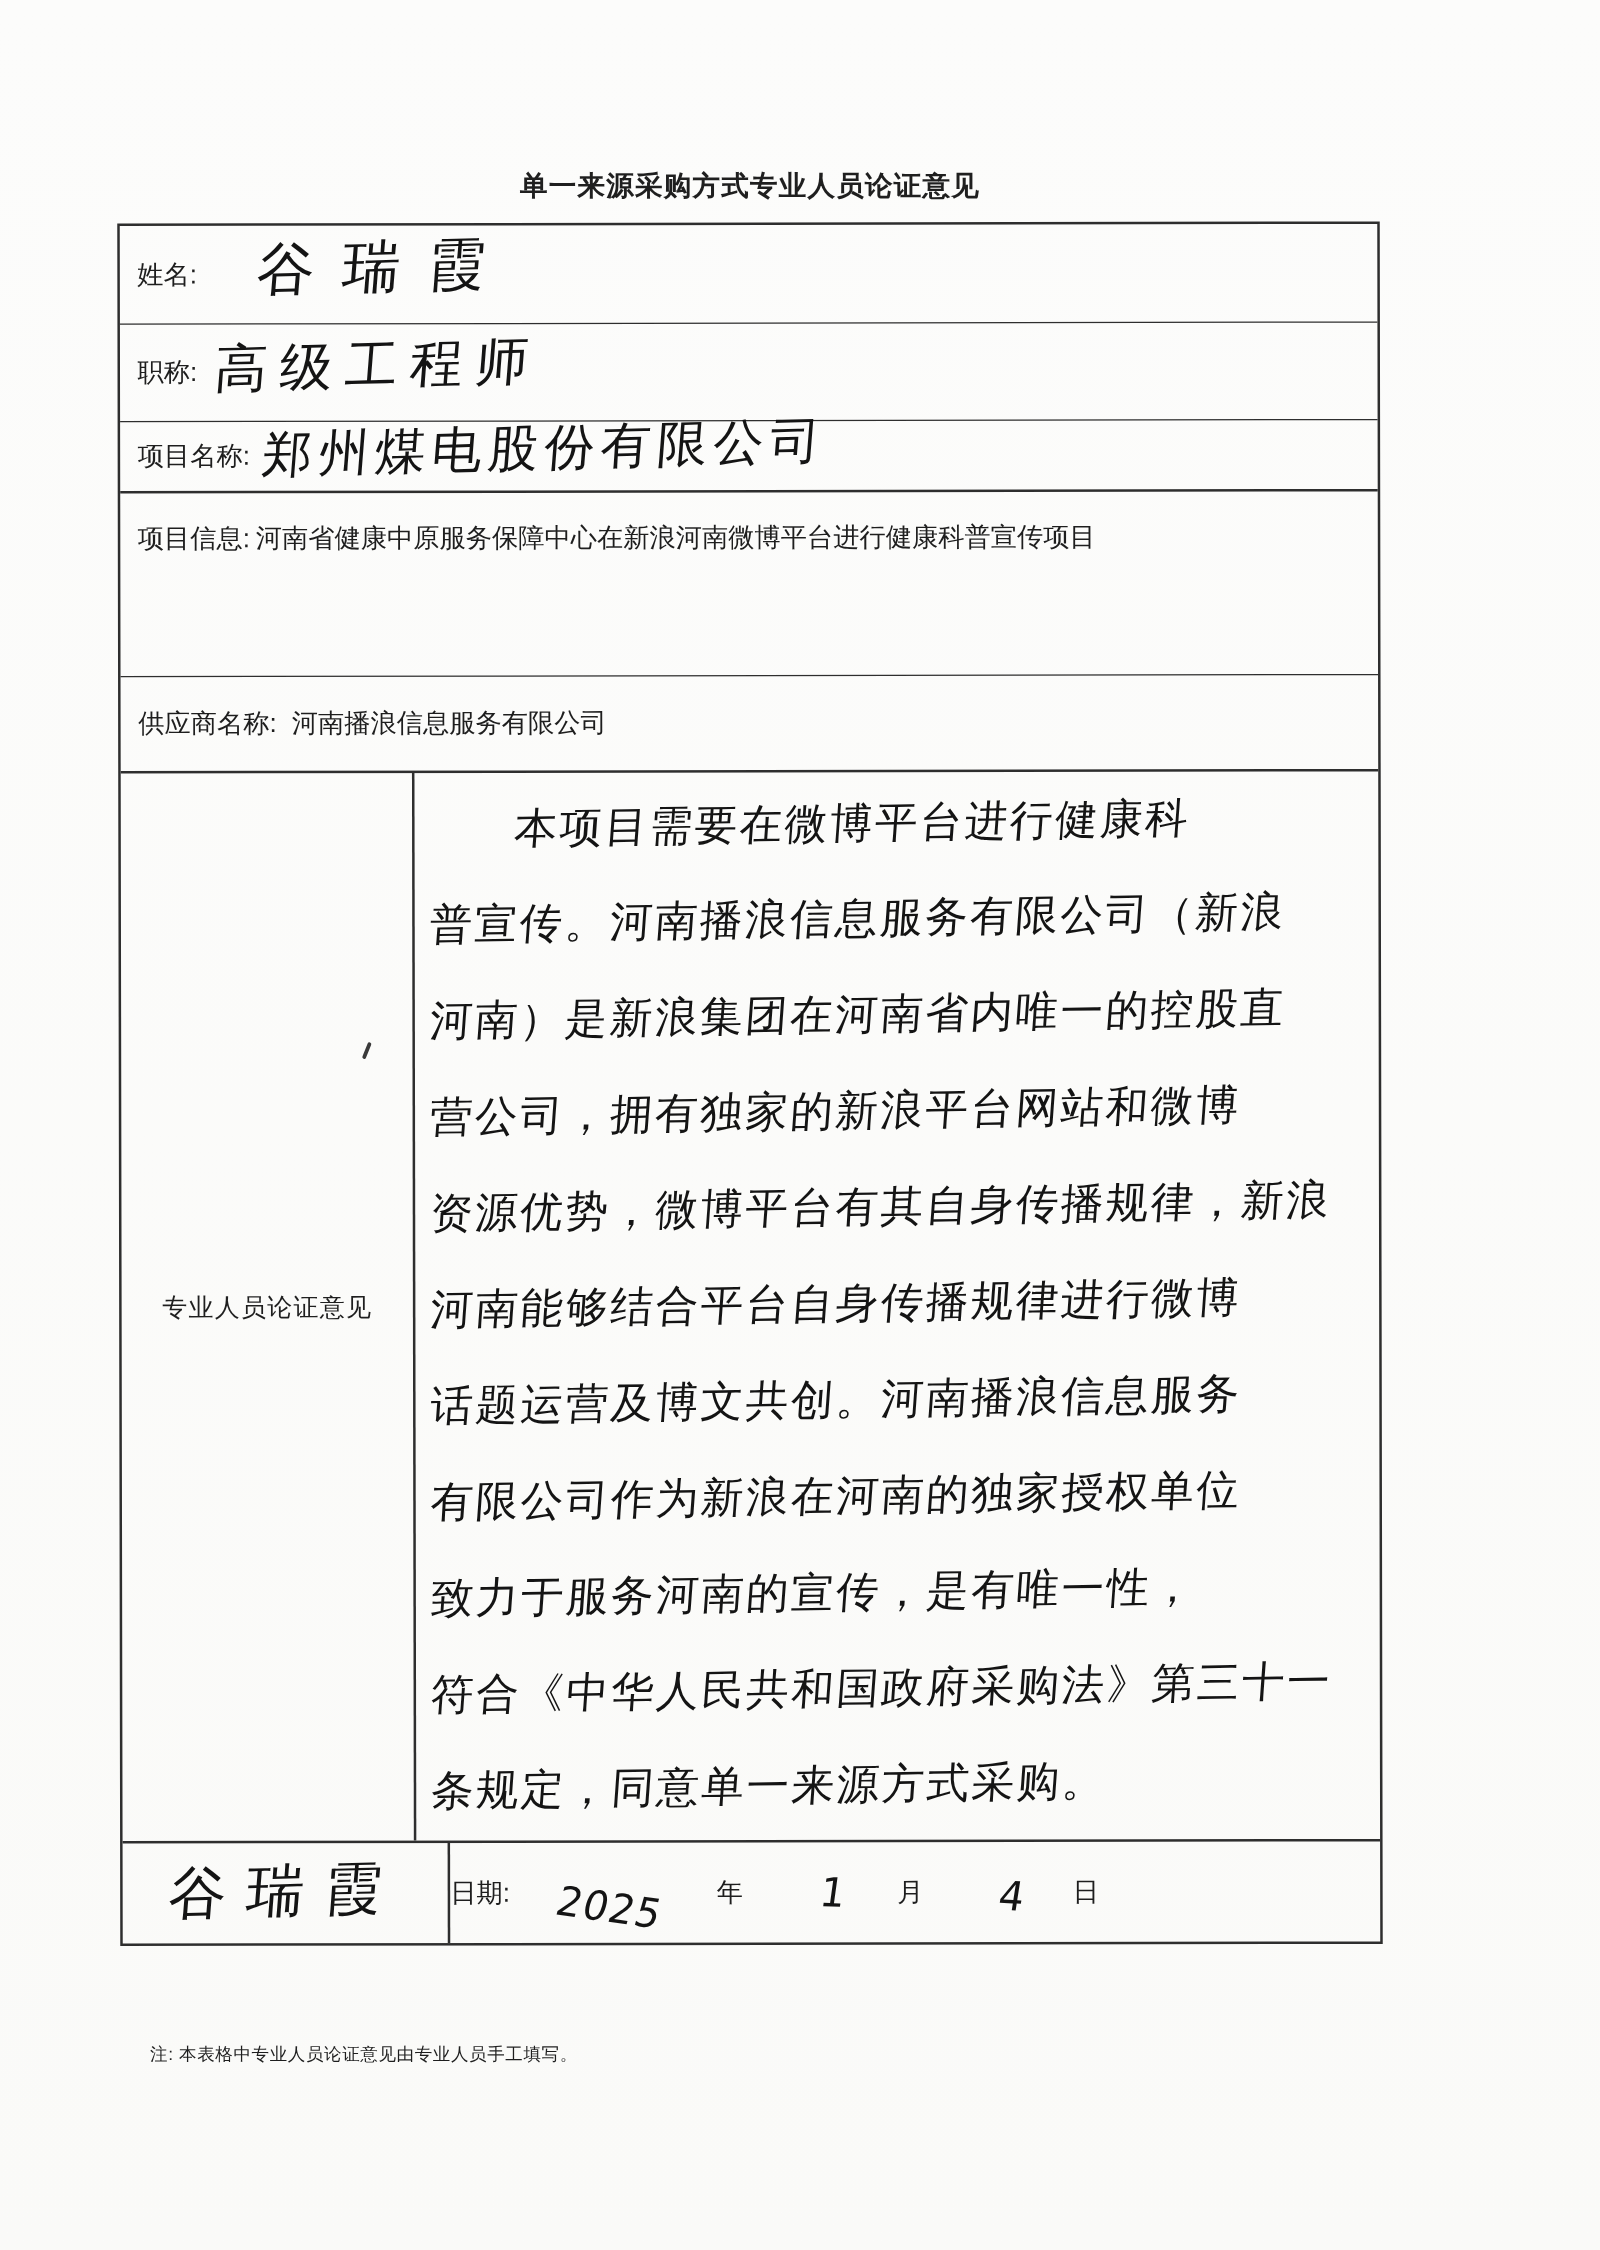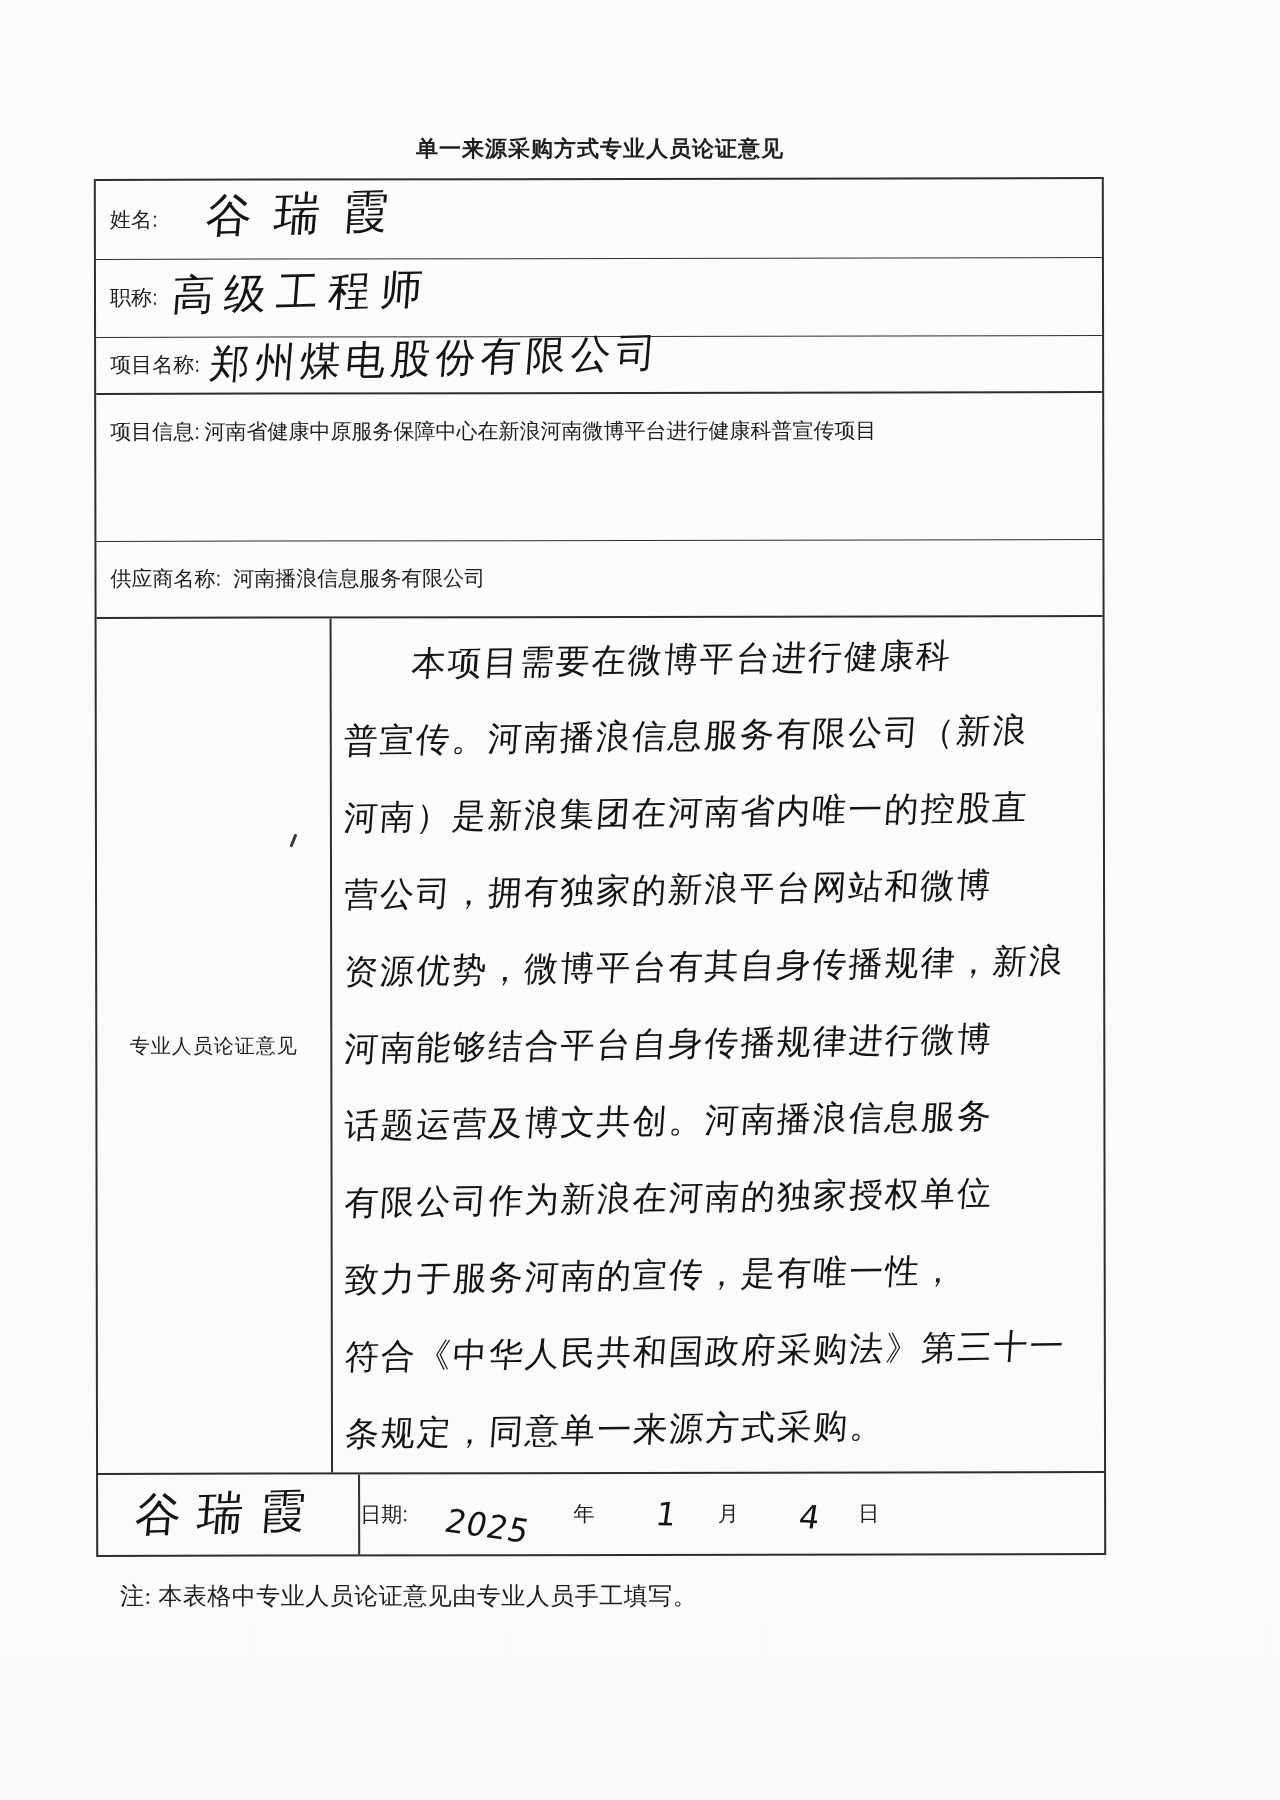--- a/index.html
+++ b/index.html
@@ -132,26 +132,25 @@
     gap: 36px;
   }
   .date-cell .printed { font-size: 21px; }
   .hw-date { font-size: 32px; letter-spacing: 1px; }
   .hw-year  { margin: 12px 4px 0 2px; transform: skewX(-8deg) rotate(8deg); }
   .hw-month { margin: 0 2px 0 26px; transform: skewX(-6deg) rotate(2deg); }
   .hw-day   { margin: 6px 0 0 24px; transform: skewX(-6deg) rotate(3deg); }
   .unit-gap { margin-left: 2px; }
   .footnote {
     position: absolute;
-    top: 1580px;
+    top: 1635px;
     left: 120px;
-    font-size: 24px;
+    font-size: 14px;
     color: #1e1e1e;
     letter-spacing: 0.5px;
-    font-family: Liberation Serif, serif;
   }
   .stray-mark {
     position: absolute;
     top: 215px;
     left: 195px;
     width: 3px;
     height: 14px;
     background: #3a3a3a;
     transform: rotate(22deg);
     border-radius: 2px;

